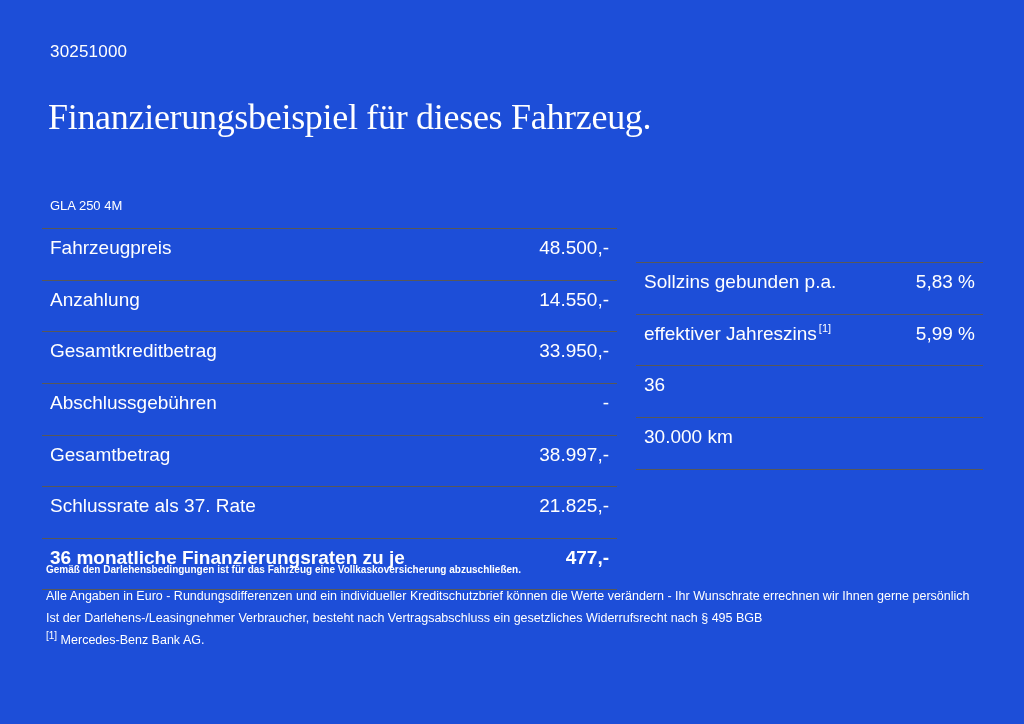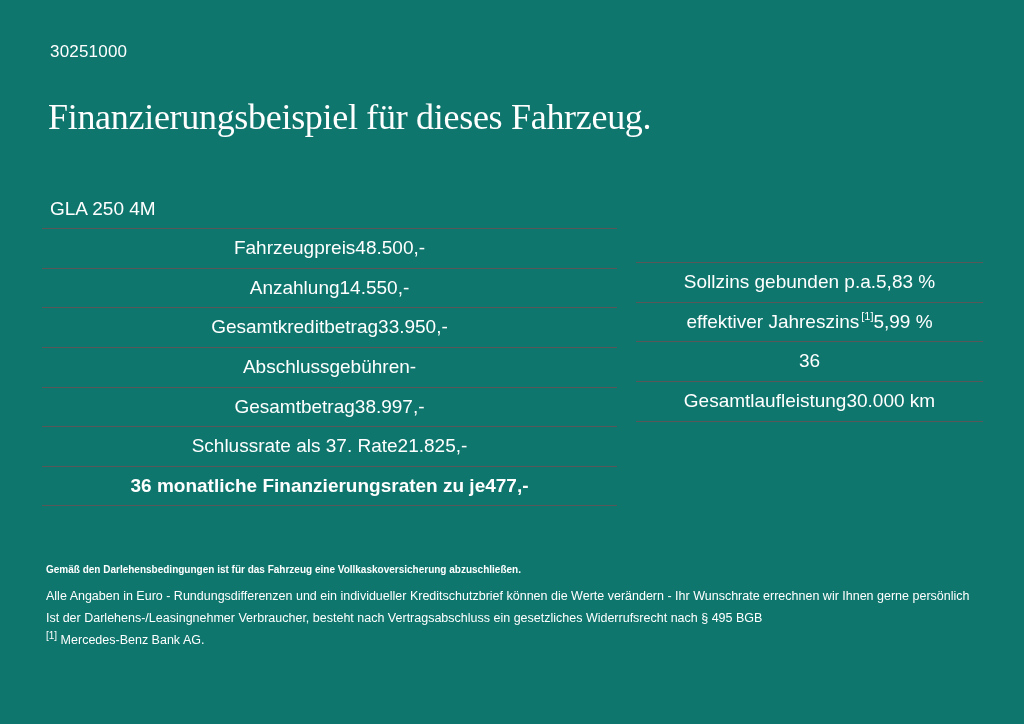--- a/index.html
+++ b/index.html
@@ -12,21 +12,21 @@
     height: 724px;
     overflow: hidden;
     font-family: "Liberation Sans", sans-serif;
     color: #ffffff;
     -webkit-font-smoothing: antialiased;
   }
   .page {
     position: relative;
     width: 1024px;
     height: 724px;
-    background: #0f766e;
+    background: #1d4ed8;
   }
   .ref-number {
     position: absolute;
     left: 50px;
     top: 42px;
     font-size: 17px;
     letter-spacing: 0.2px;
     color: #ffffff;
   }
   .headline {
@@ -38,41 +38,41 @@
     line-height: 1.22;
     font-weight: 400;
     letter-spacing: -0.3px;
     color: #ffffff;
     font-family: Liberation Serif, serif;
   }
   .model {
     position: absolute;
     left: 50px;
     top: 198px;
-    font-size: 19px;
+    font-size: 13px;
     color: #ffffff;
   }
   .col-left {
     position: absolute;
     left: 42px;
     top: 228px;
     width: 575px;
   }
   .col-right {
     position: absolute;
     left: 636px;
     top: 228px;
     width: 347px;
   }
   .row {
     display: flex;
-    justify-content: center;
+    justify-content: space-between;
     align-items: baseline;
     border-bottom: 1px solid #585858;
-    padding: 6px 8px 7px 8px;
+    padding: 6px 8px 19px 8px;
     font-size: 19px;
     line-height: 1.35;
   }
   .col-left .row:first-child {
     border-top: 1px solid #585858;
   }
   .col-right .row:first-child {
     border-top: 1px solid #585858;
     margin-top: 34px;
   }
@@ -169,21 +169,20 @@
       <span class="value">5,83 %</span>
     </div>
     <div class="row">
       <span class="label"><span>effektiver Jahreszins</span><span class="sup">[1]</span></span>
       <span class="value">5,99 %</span>
     </div>
     <div class="row">
       <span class="value">36</span>
     </div>
     <div class="row">
-      <span class="label"><span>Gesamtlaufleistung</span></span>
       <span class="value">30.000 km</span>
     </div>
   </div>
 
   <div class="footnotes">
     <div class="footnote-bold">Gemäß den Darlehensbedingungen ist für das Fahrzeug eine Vollkaskoversicherung abzuschließen.</div>
     <div class="footnote">Alle Angaben in Euro - Rundungsdifferenzen und ein individueller Kreditschutzbrief können die Werte verändern - Ihr Wunschrate errechnen wir Ihnen gerne persönlich</div>
     <div class="footnote">Ist der Darlehens-/Leasingnehmer Verbraucher, besteht nach Vertragsabschluss ein gesetzliches Widerrufsrecht nach § 495 BGB</div>
   </div>
 

